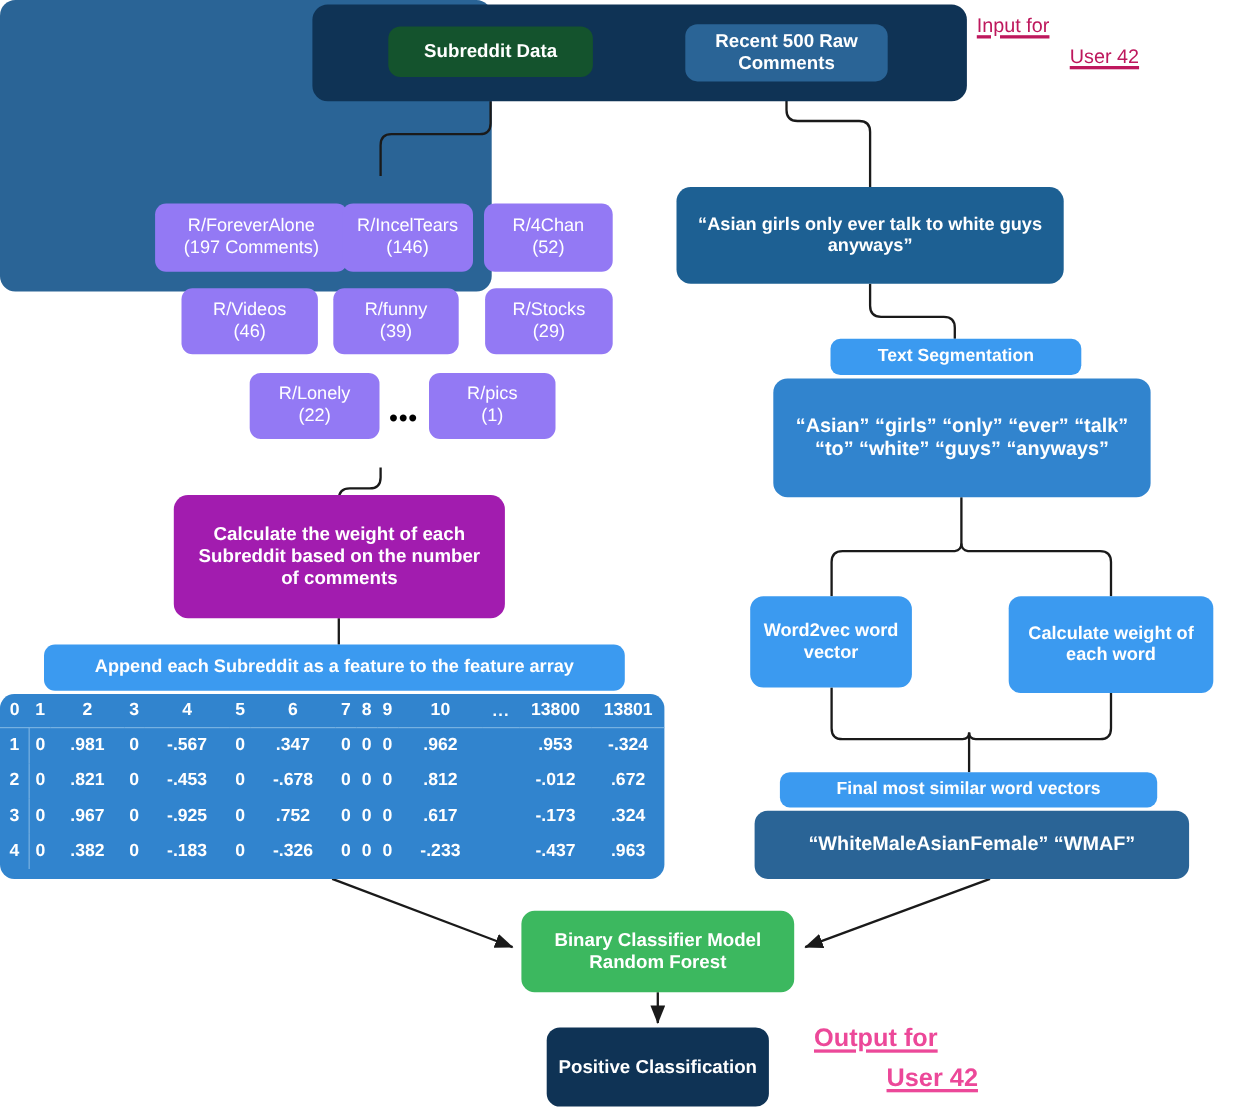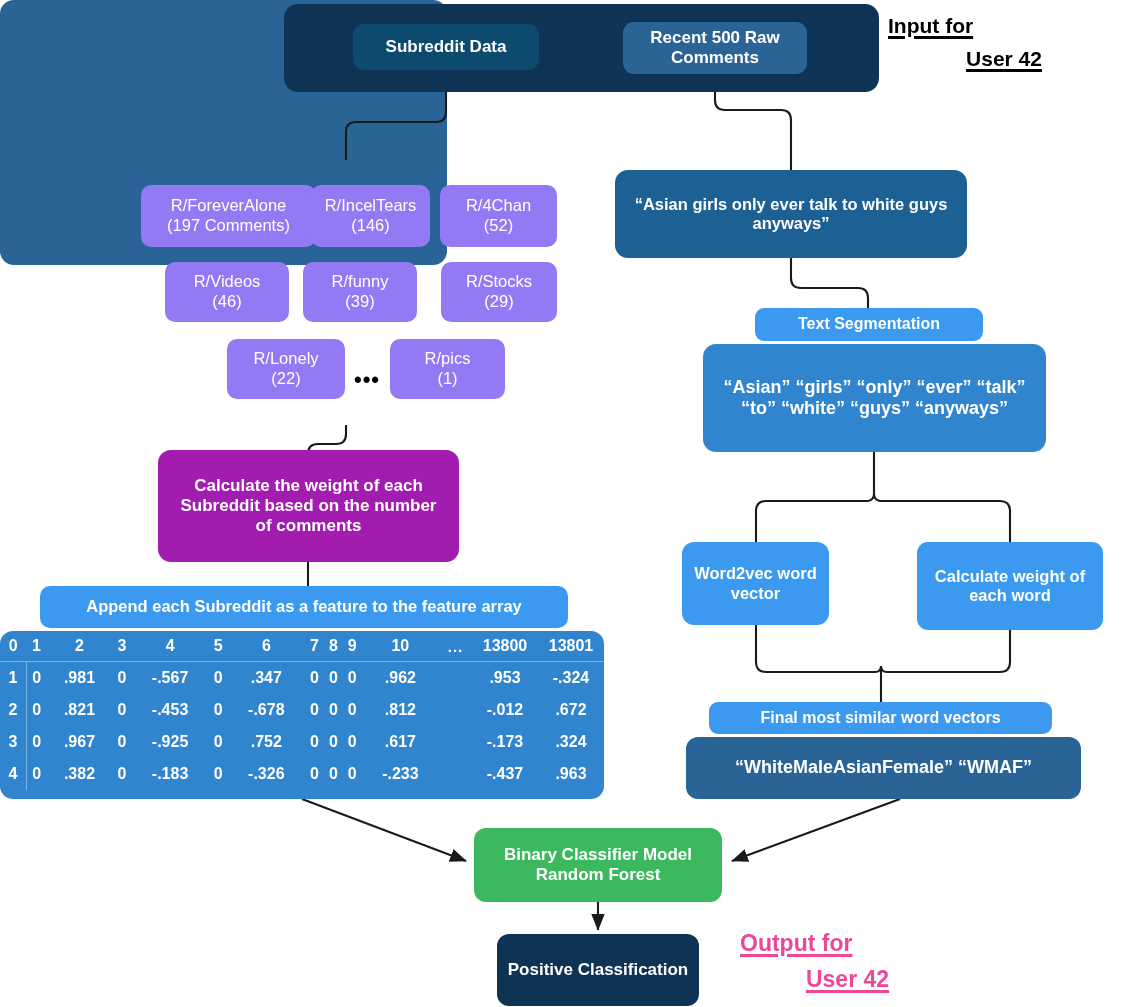--- a/index.html
+++ b/index.html
@@ -8,25 +8,25 @@
     font-family:"Liberation Sans", sans-serif;
     -webkit-font-smoothing:antialiased;
   }
   #canvas{position:absolute;left:0;top:0;width:1126px;height:1007px;}
   .node{position:absolute;box-sizing:border-box;display:flex;align-items:center;justify-content:center;
         text-align:center;color:#ffffff;font-weight:bold;line-height:1.18;z-index:3;}
   svg#wires{position:absolute;left:0;top:0;width:1126px;height:1007px;z-index:2;overflow:visible;}
 
   
   #input-band{left:284px;top:4px;width:595px;height:88px;background:#0f3355;border-radius:14px;}
-  #chip-subreddit{left:353px;top:24px;width:186px;height:46px;background:#0c4a6e;border-radius:11px;font-size:17px;}
+  #chip-subreddit{left:353px;top:24px;width:186px;height:46px;background:#14532d;border-radius:11px;font-size:17px;}
   #chip-comments{left:623px;top:22px;width:184px;height:52px;background:#2a6496;border-radius:11px;font-size:17px;}
 
-  #input-title{position:absolute;left:888px;top:10px;width:232px;z-index:4;color:#000000;font-weight:bold;
-               font-size:21px;line-height:1.55;text-align:left;}
+  #input-title{position:absolute;left:888px;top:10px;width:232px;z-index:4;color:#be185d;font-weight:normal;
+               font-size:18px;line-height:1.55;text-align:left;}
   #input-title span{text-decoration:underline;text-underline-offset:3px;text-decoration-thickness:3px;}
   #input-title .l2{display:block;text-align:center;}
 
   #output-title{position:absolute;left:740px;top:926px;width:215px;z-index:4;color:#ec4899;font-weight:bold;
                 font-size:23px;line-height:1.55;text-align:left;}
   #output-title span{text-decoration:underline;text-underline-offset:3px;text-decoration-thickness:3px;}
   #output-title .l2{display:block;text-align:center;}
 
   
   #subreddit-panel{left:124px;top:160px;width:447px;height:265px;background:#2a6496;border-radius:14px;

